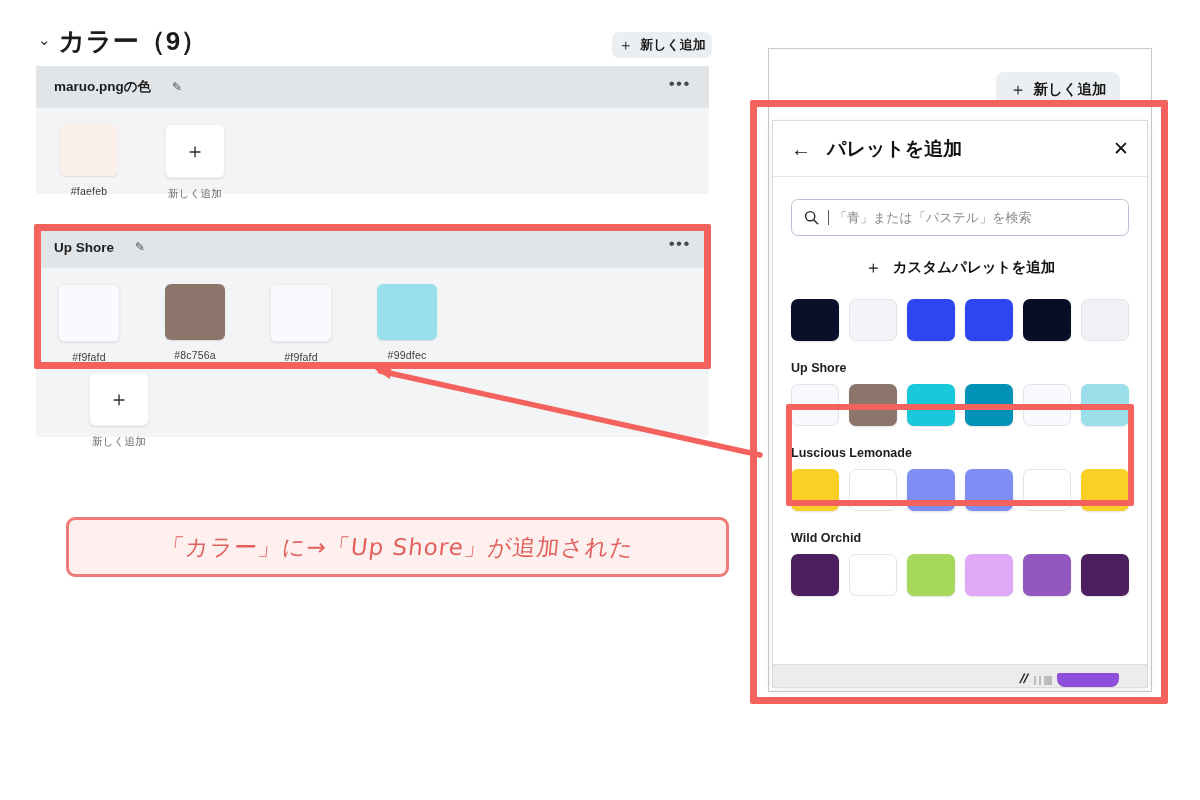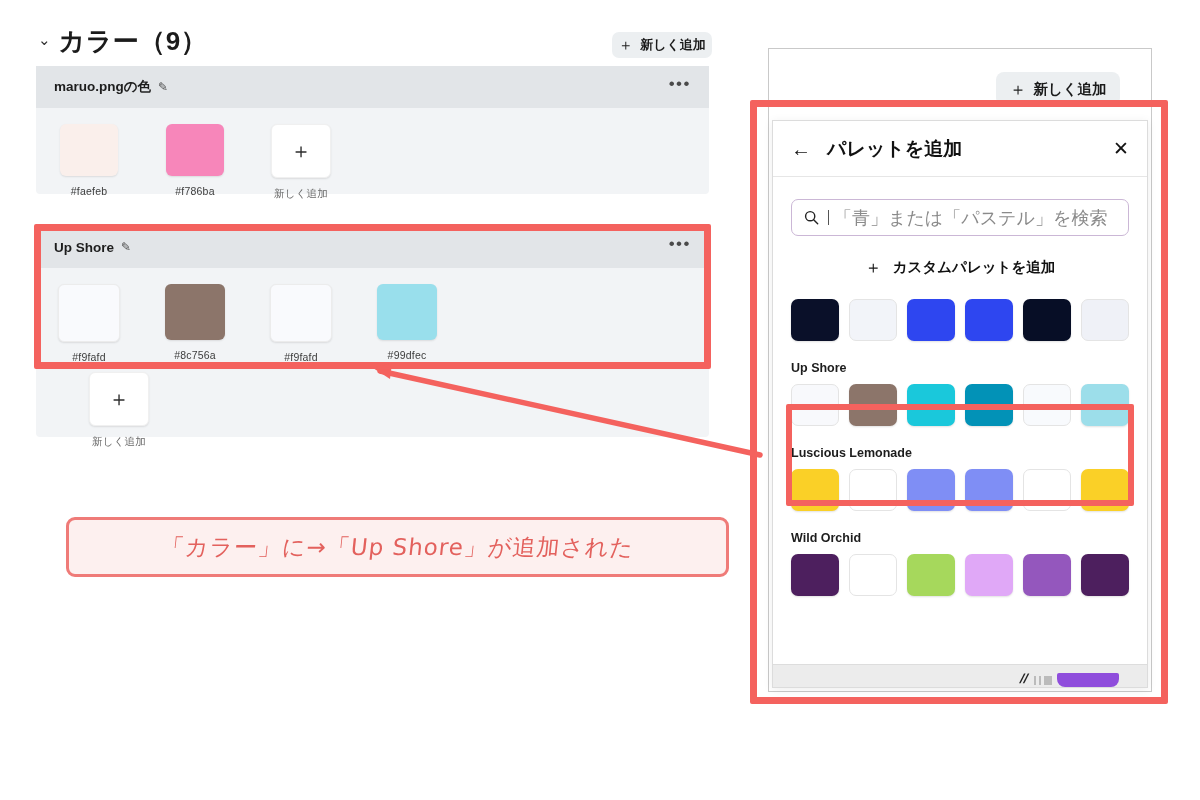--- a/index.html
+++ b/index.html
@@ -34,21 +34,21 @@
   #add-new-top .plus{font-size:15px;font-weight:500;}
 
   .palette-card{
     position:absolute;left:36px;width:673px;background:#f2f4f6;border-radius:4px;
   }
   .palette-card .card-head{
     height:42px;background:#e2e5e8;display:flex;align-items:center;
     padding:0 18px;justify-content:space-between;
   }
   .card-head .ttl{
-    font-size:13.5px;font-weight:700;color:#1d1d1d;display:flex;align-items:center;gap:7px;
+    font-size:13.5px;font-weight:700;color:#1d1d1d;display:flex;align-items:center;gap:21px;
   }
   .pencil{font-size:12px;color:#4a4a4a;}
   .dots{
     font-size:17px;color:#4a4a4a;letter-spacing:1.5px;line-height:0;
     padding-bottom:6px;cursor:pointer;
   }
   .swatch-row{display:flex;padding:16px 0 10px 0;}
   .sw-cell{
     width:106px;display:flex;flex-direction:column;align-items:center;gap:9px;
   }
@@ -92,21 +92,21 @@
     padding:0 18px;gap:16px;box-sizing:border-box;
   }
   .ico-back{font-size:20px;color:#111;cursor:pointer;line-height:1;}
   #modal-title{font-size:19px;font-weight:700;color:#111;flex:1;}
   .ico-close{font-size:19px;color:#111;cursor:pointer;line-height:1;}
 
   #search-wrap{margin:22px 18px 0 18px;height:37px;
     border:1px solid #cbb7d6;border-radius:7px;display:flex;align-items:center;
     padding:0 12px;gap:9px;box-sizing:border-box;background:#fff;}
   .mag{width:15px;height:15px;flex:0 0 auto;}
-  #search-text{font-size:18px;color:#8a8a8a;display:flex;align-items:center;}
+  #search-text{font-size:13px;color:#8a8a8a;display:flex;align-items:center;}
   .caret{display:inline-block;width:1px;height:15px;background:#555;margin-right:5px;}
 
   #custom-add{
     margin-top:20px;display:flex;align-items:center;justify-content:center;gap:11px;
     font-size:14.5px;font-weight:700;color:#111;cursor:pointer;
   }
   #custom-add .plus{font-size:17px;font-weight:400;}
 
   .pal-group{margin:20px 18px 0 18px;}
   .pal-name{font-size:12.5px;font-weight:700;color:#1d1d1d;margin-bottom:9px;}
@@ -171,24 +171,20 @@
       <span class="ttl">
         <span>maruo.pngの色</span>
         <span class="pencil">✎</span>
       </span>
       <span class="dots">•••</span>
     </div>
     <div class="swatch-row">
       <div class="sw-cell">
         <div class="sw" style="background:#faefeb"></div>
         <div class="sw-lab">#faefeb</div>
-      </div>
-      <div class="sw-cell">
-        <div class="sw" style="background:#f786ba"></div>
-        <div class="sw-lab">#f786ba</div>
       </div>
       <div class="sw-cell">
         <div class="sw addtile">＋</div>
         <div class="sw-lab muted">新しく追加</div>
       </div>
     </div>
   </div>
 
   <div class="palette-card" id="card-upshore">
     <div class="card-head">

